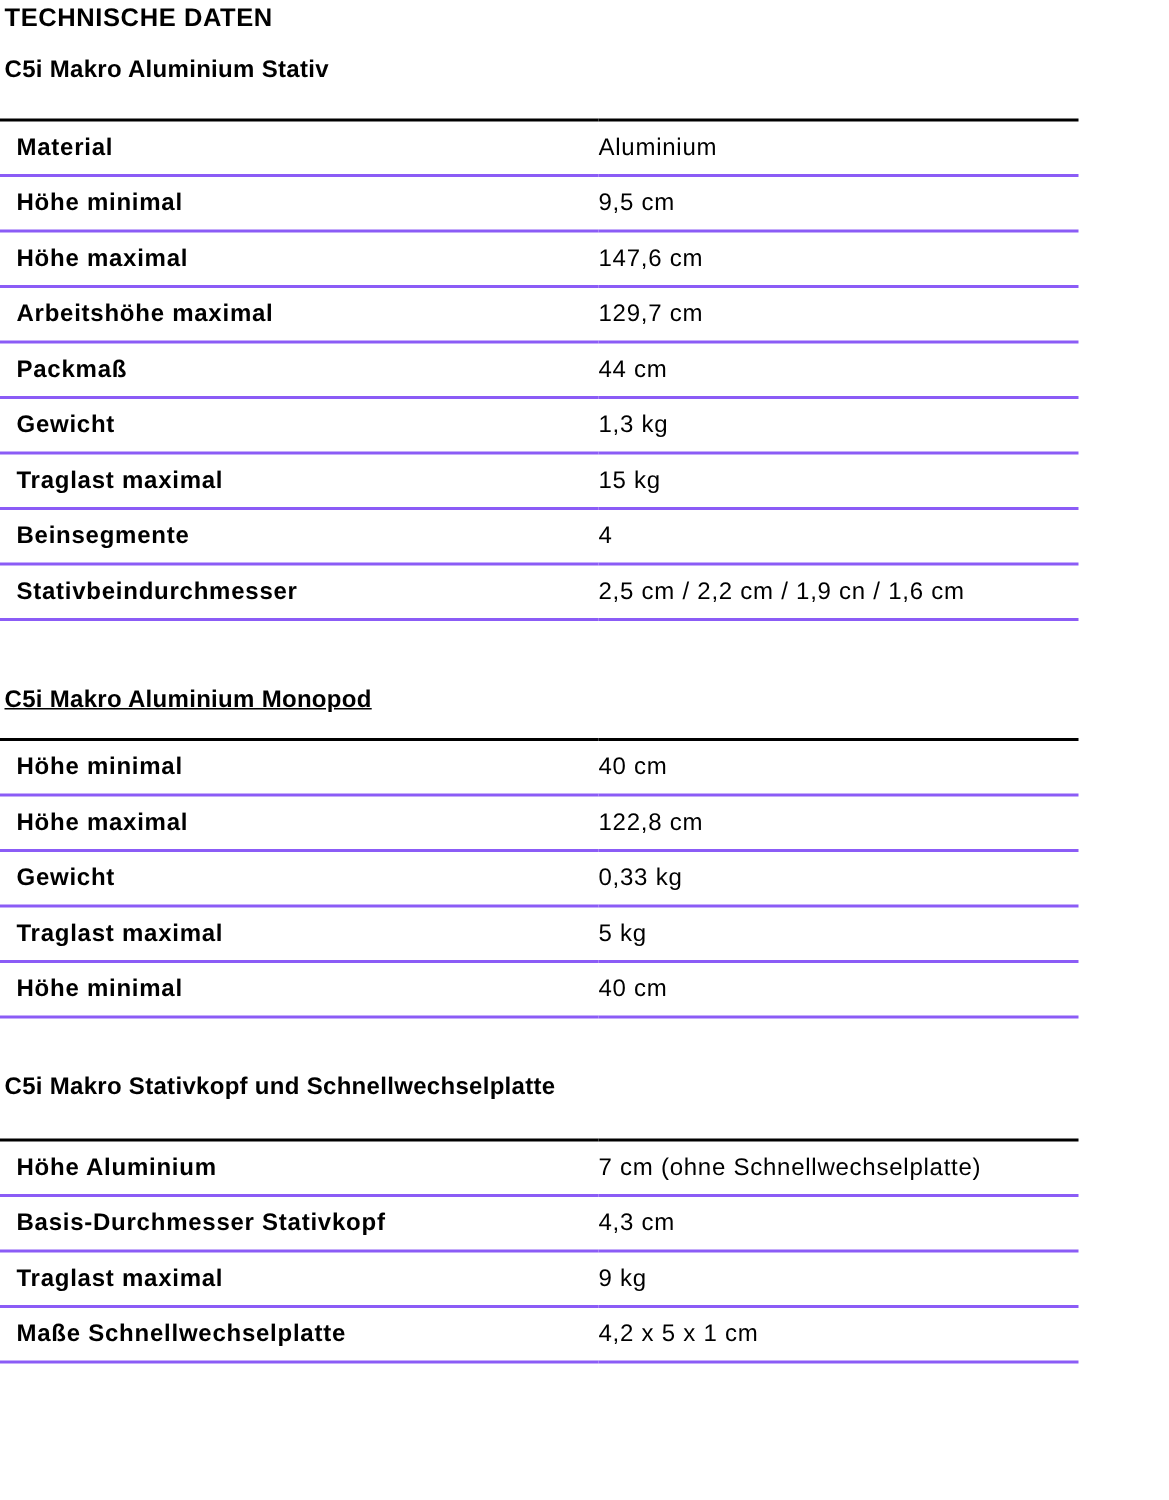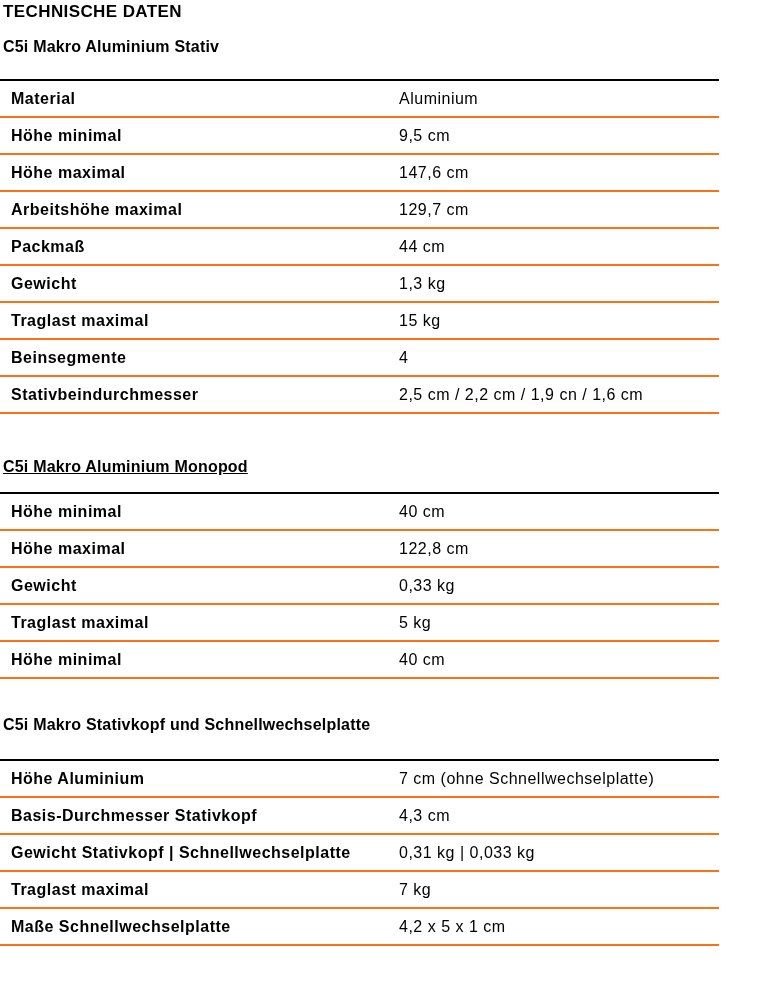--- a/index.html
+++ b/index.html
@@ -31,21 +31,21 @@
   section.s3 h2 { margin-top: 37px; }
   section.s3 table { margin-top: 26px; }
   table {
     border-collapse: collapse;
     width: 779px;
     table-layout: fixed;
     border-top: 2px solid #000000;
   }
   td {
     height: 37px;
-    border-bottom: 2px solid #f97316;
+    border-bottom: 2px solid #8b5cf6;
     vertical-align: middle;
     font-size: 16px;
     letter-spacing: 0.5px;
     padding: 0;
     white-space: nowrap;
     overflow: hidden;
   }
   td.lbl { font-weight: bold; padding-left: 11px; width: 399px; }
   td.val { width: 380px; }
 </style>
@@ -146,26 +146,22 @@
       <tbody>
         <tr>
           <td class="lbl">Höhe Aluminium</td>
           <td class="val">7 cm (ohne Schnellwechselplatte)</td>
         </tr>
         <tr>
           <td class="lbl">Basis-Durchmesser Stativkopf</td>
           <td class="val">4,3 cm</td>
         </tr>
         <tr>
-          <td class="lbl">Gewicht Stativkopf | Schnellwechselplatte</td>
-          <td class="val">0,31 kg | 0,033 kg</td>
-        </tr>
-        <tr>
           <td class="lbl">Traglast maximal</td>
-          <td class="val">7 kg</td>
+          <td class="val">9 kg</td>
         </tr>
         <tr>
           <td class="lbl">Maße Schnellwechselplatte</td>
           <td class="val">4,2 x 5 x 1 cm</td>
         </tr>
       </tbody>
     </table>
   </section>
 
 </div>

